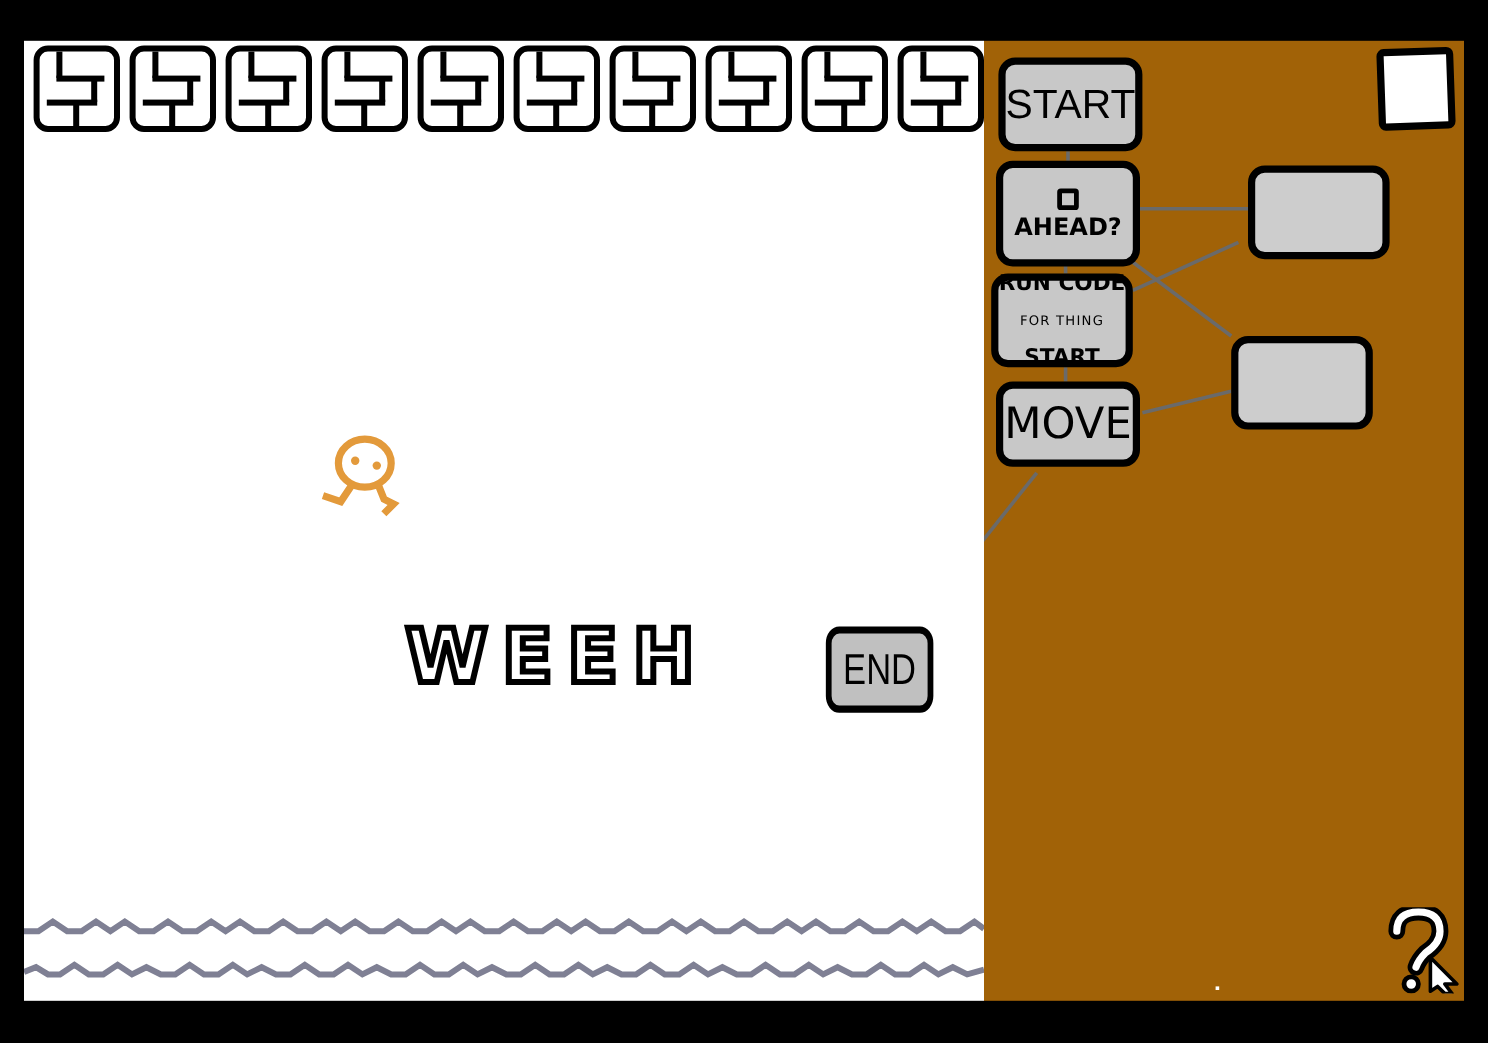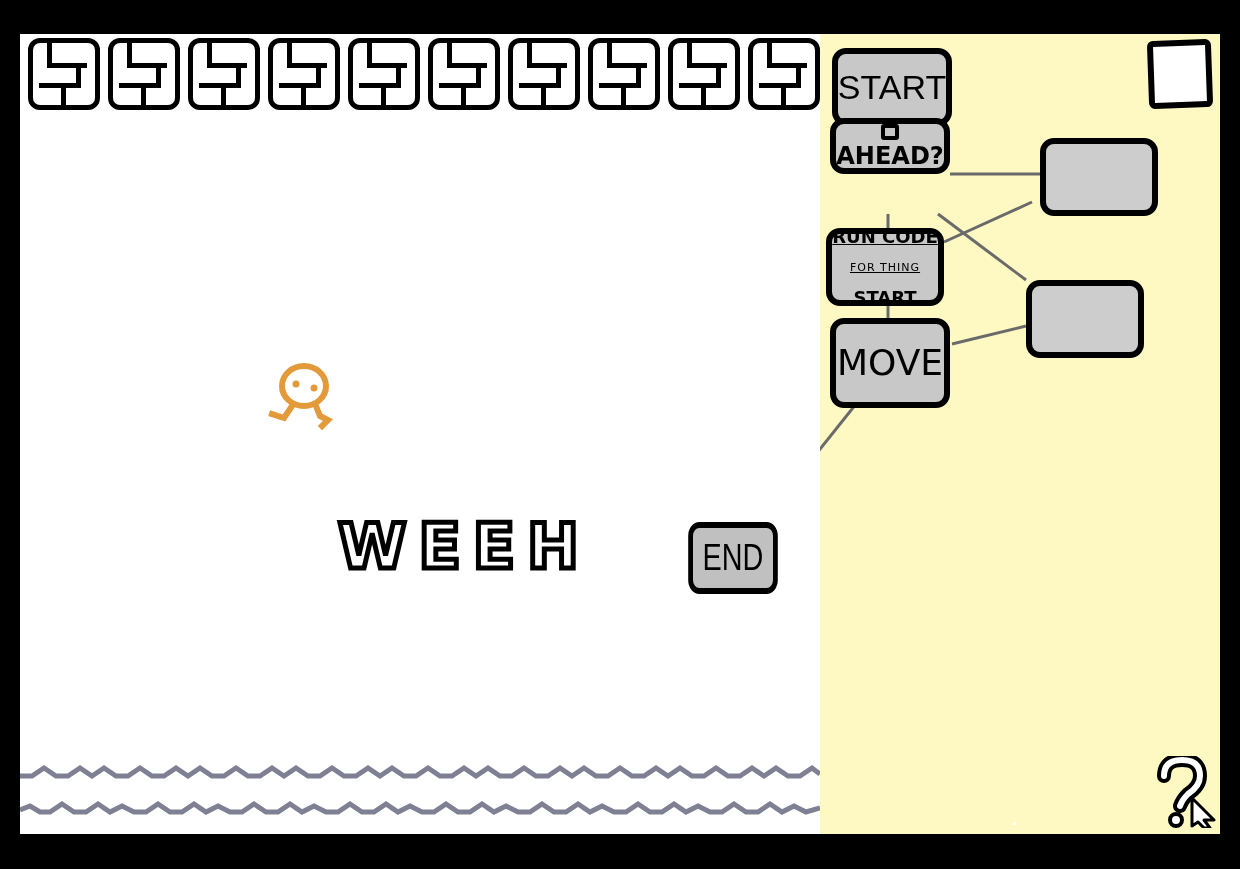--- a/index.html
+++ b/index.html
@@ -1,41 +1,41 @@
 <!DOCTYPE html>
 <html><head>
 <meta charset="utf-8">
 <style>
   html, body { margin:0; padding:0; background:#000; }
   body { width:1240px; height:869px; position:relative; overflow:hidden; font-family:"DejaVu Sans Mono", monospace; }
   .game { position:absolute; left:20px; top:34px; width:800px; height:800px; background:#fff; overflow:hidden; }
-  .panel { position:absolute; left:820px; top:34px; width:400px; height:800px; background:#fef9c3; overflow:hidden; }
+  .panel { position:absolute; left:820px; top:34px; width:400px; height:800px; background:#a16207; overflow:hidden; }
   .bricks { position:absolute; left:4px; top:0; height:82px; display:flex; }
   .brick { width:72px; height:72px; margin:4px 4px 0 4px; border:5px solid #000; border-radius:12px; box-sizing:border-box; background:#fff; position:relative; }
   .brick::before { content:""; position:absolute; left:14px; right:8px; top:20px; height:5px; background:#000; }
   .brick::after { content:""; position:absolute; left:6px; right:14px; top:40px; height:5px; background:#000; }
   .brick .v1 { position:absolute; left:14px; top:0; width:5px; height:22px; background:#000; }
   .brick .v2 { position:absolute; left:28px; top:42px; width:5px; height:22px; background:#000; }
   .brick .v3 { position:absolute; right:14px; top:22px; width:5px; height:20px; background:#000; }
 
   .critter { position:absolute; left:244px; top:322px; width:80px; height:80px; }
   .weeh { position:absolute; left:318px; top:482px; display:flex; gap:6px; }
   .weeh span { font-family:"DejaVu Sans", sans-serif; font-weight:bold; font-size:62px; color:#fff;
      -webkit-text-stroke:5px #000; letter-spacing:6px; line-height:1; }
   .end-node { position:absolute; left:657px; top:488px; width:112px; height:72px; border:6px solid #000; border-radius:14px; background:#c0c0c0; box-sizing:border-box;
      display:flex; align-items:center; justify-content:center; font-family:"Liberation Sans", sans-serif; font-size:36px; color:#000; transform:scaleX(0.8); }
   .waves { position:absolute; left:0; width:800px; height:20px; }
 
   .node { position:absolute; border:6px solid #000; border-radius:14px; background:#c8c8c8; box-sizing:border-box; display:flex; flex-direction:column; align-items:center; justify-content:center; color:#000; font-family:"DejaVu Sans", sans-serif; font-weight:bold; line-height:1; }
   .node-start { left:12px; top:14px; width:120px; height:78px; font-size:34px; font-weight:normal; font-family:"Liberation Sans Narrow","Liberation Sans", sans-serif; }
-  .node-ahead { left:10px; top:84px; width:120px; height:56px; font-size:24px; }
+  .node-ahead { left:10px; top:100px; width:120px; height:88px; font-size:20px; }
   .node-ahead .mini-square { width:18px; height:18px; border:4px solid #000; border-radius:3px; box-sizing:border-box; margin-bottom:4px; }
-  .node-run { left:6px; top:194px; width:118px; height:78px; font-size:18px;text-decoration:underline; }
+  .node-run { left:6px; top:194px; width:118px; height:78px; font-size:18px; }
   .node-run .small { font-size:11px; font-weight:normal; letter-spacing:1px; margin:16px 0; }
-  .node-move { left:10px; top:284px; width:120px; height:90px; font-size:36px; font-weight:normal; }
+  .node-move { left:10px; top:284px; width:120px; height:71px; font-size:36px; font-weight:normal; }
   .slot { position:absolute; border:6px solid #000; border-radius:14px; background:#cdcdcd; box-sizing:border-box; }
   .slot-1 { left:220px; top:104px; width:118px; height:78px; }
   .slot-2 { left:206px; top:246px; width:118px; height:78px; }
   .toggle-square { position:absolute; left:328px; top:6px; width:64px; height:68px; border:6px solid #000; border-radius:6px; background:#fff; box-sizing:border-box; transform:rotate(-2deg); }
   .help { position:absolute; left:336px; top:722px; width:62px; height:72px; }
   .dot { position:absolute; left:193px; top:788px; width:3px; height:3px; background:#fff; }
   svg.lines { position:absolute; left:0; top:0; }
 </style>
 </head>
 <body>

